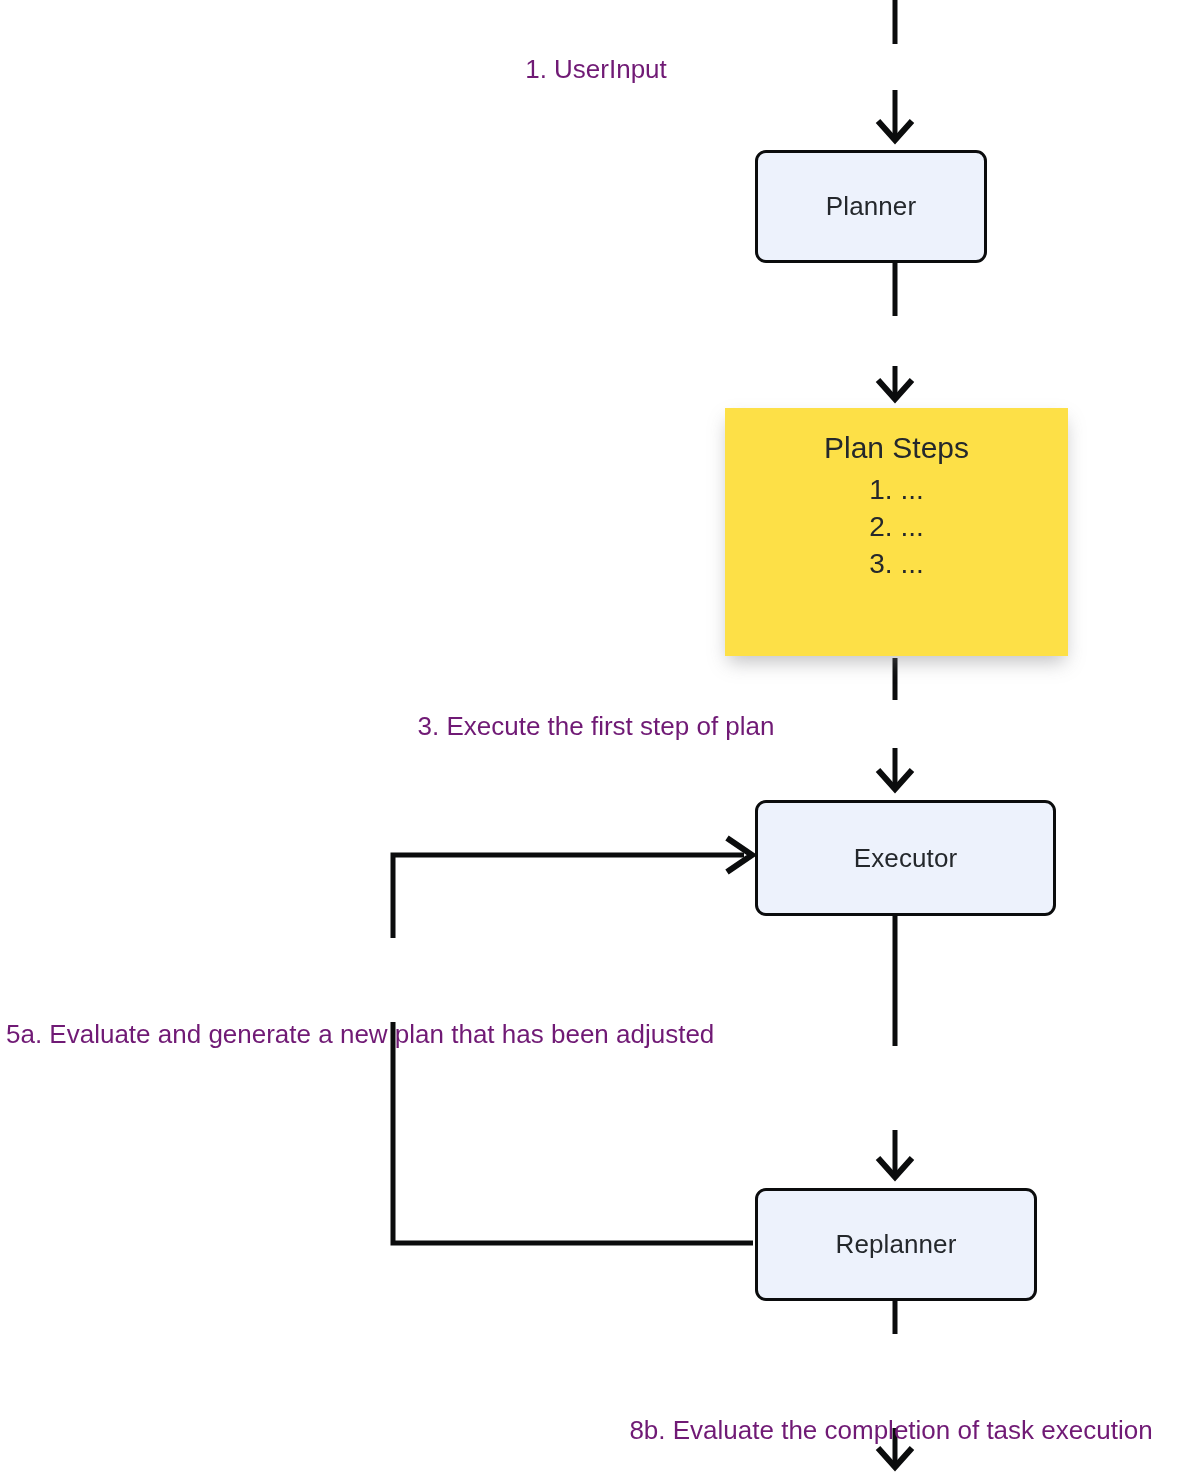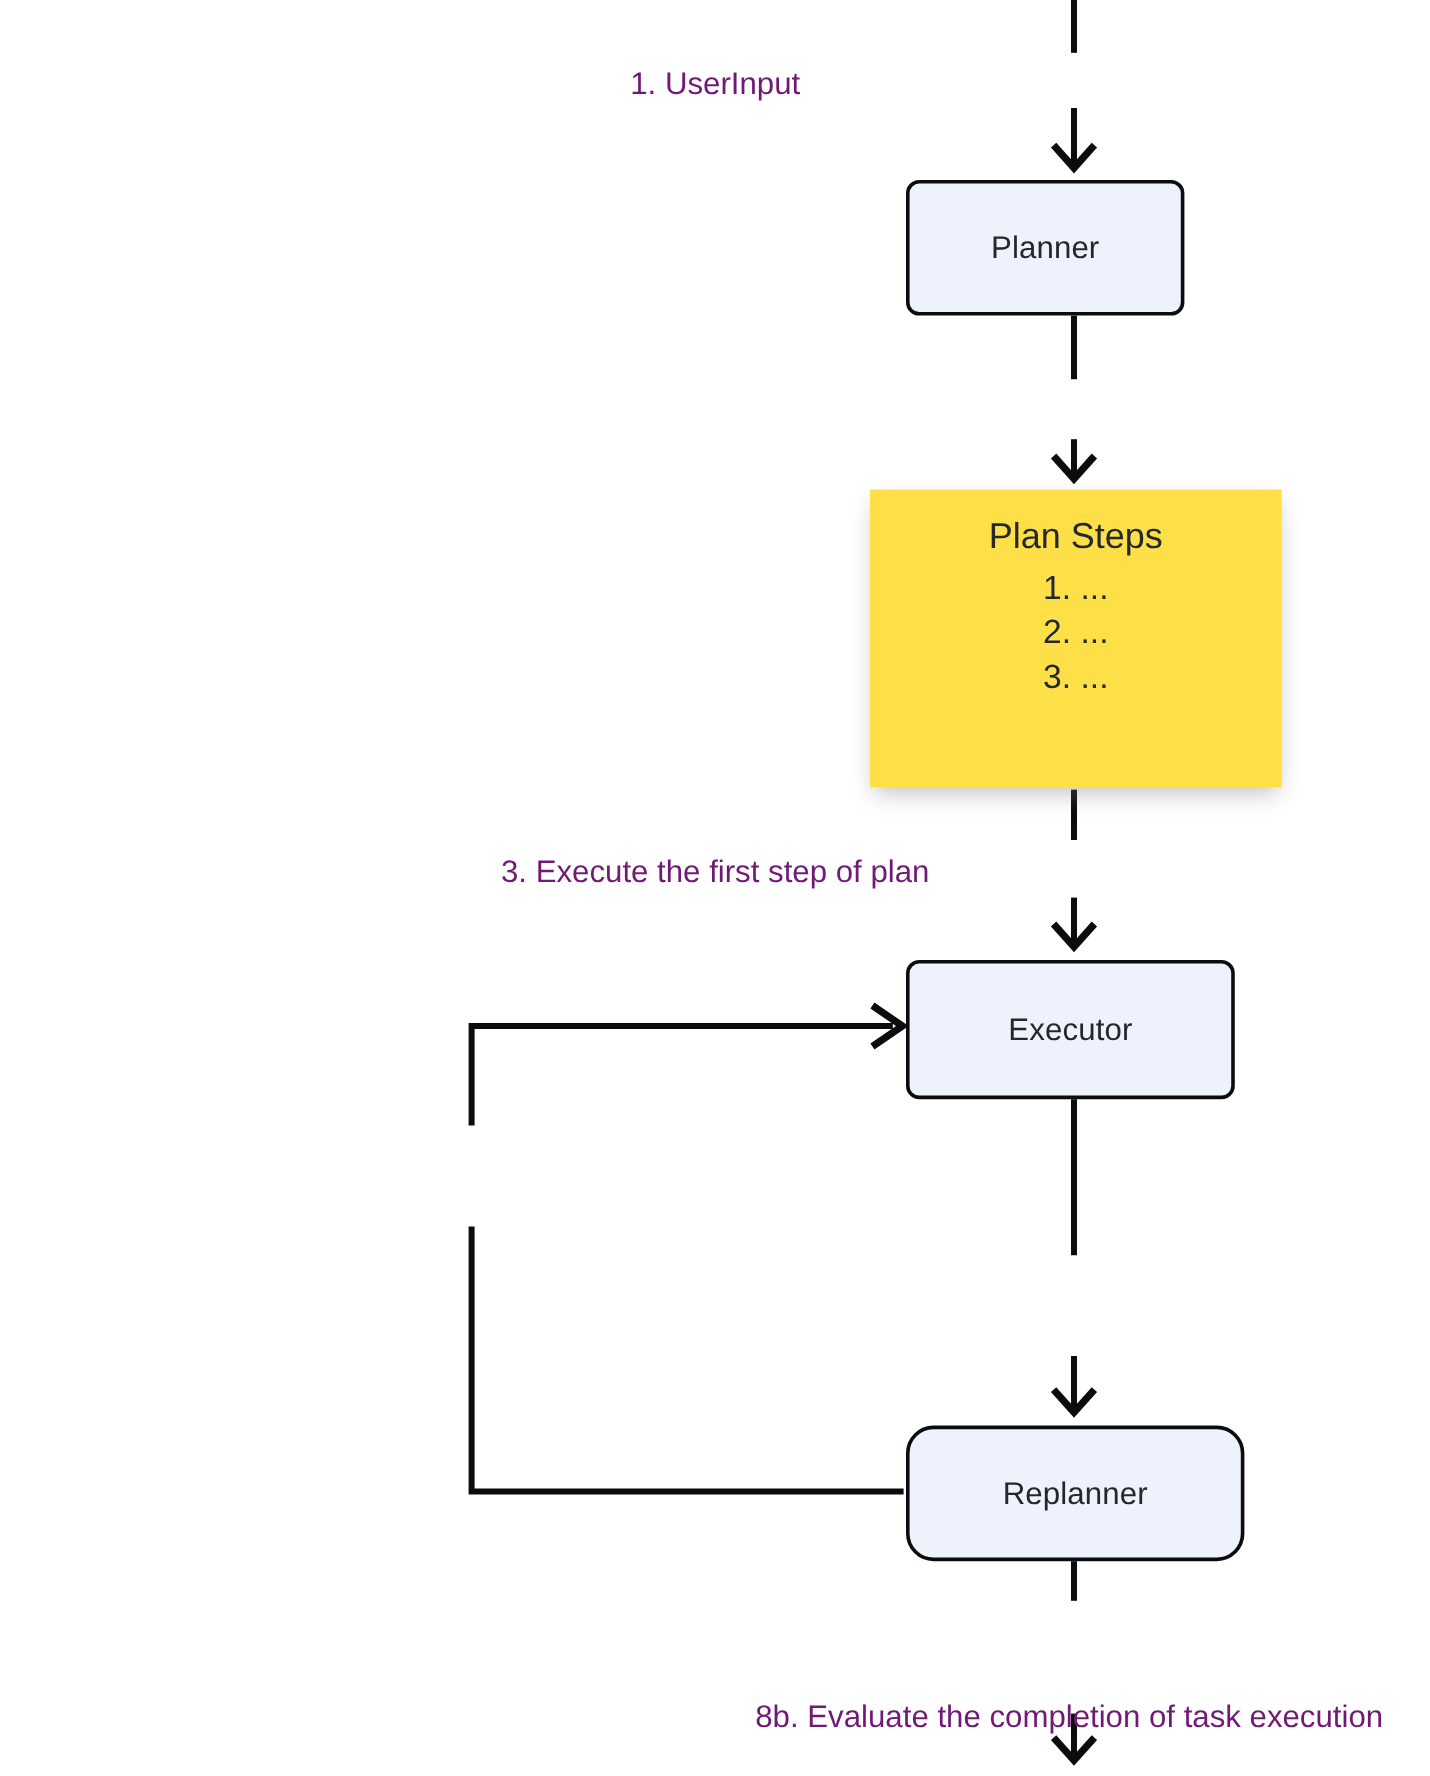--- a/index.html
+++ b/index.html
@@ -126,29 +126,30 @@
 
   <div class="note" style="left:725px; top:408px; width:343px; height:248px;">
     <div class="note-title">Plan Steps</div>
     <div class="note-step">1. ...</div>
     <div class="note-step">2. ...</div>
     <div class="note-step">3. ...</div>
   </div>
 
   <div class="edge-label center lbl-execfirst">3. Execute the first step of plan</div>
 
-  <div class="node" style="left:755px; top:800px; width:274px; height:116px;">
+  <div class="node" style="left:755px; top:800px; width:301px; height:116px;">
     <span>Executor</span>
   </div>
 
   <div class="edge-label left lbl-5a">
+    <div>5a. Evaluate and generate a new plan that has been adjusted</div>
   </div>
 
 
-  <div class="node" style="left:755px; top:1188px; width:282px; height:113px;border-radius:23px;">
+  <div class="node" style="left:755px; top:1188px; width:282px; height:113px;">
     <span>Replanner</span>
   </div>
 
   <div class="edge-label center lbl-5b">
     <div>8b. Evaluate the completion of task execution</div>
     
   </div>
 
 </div>
 

